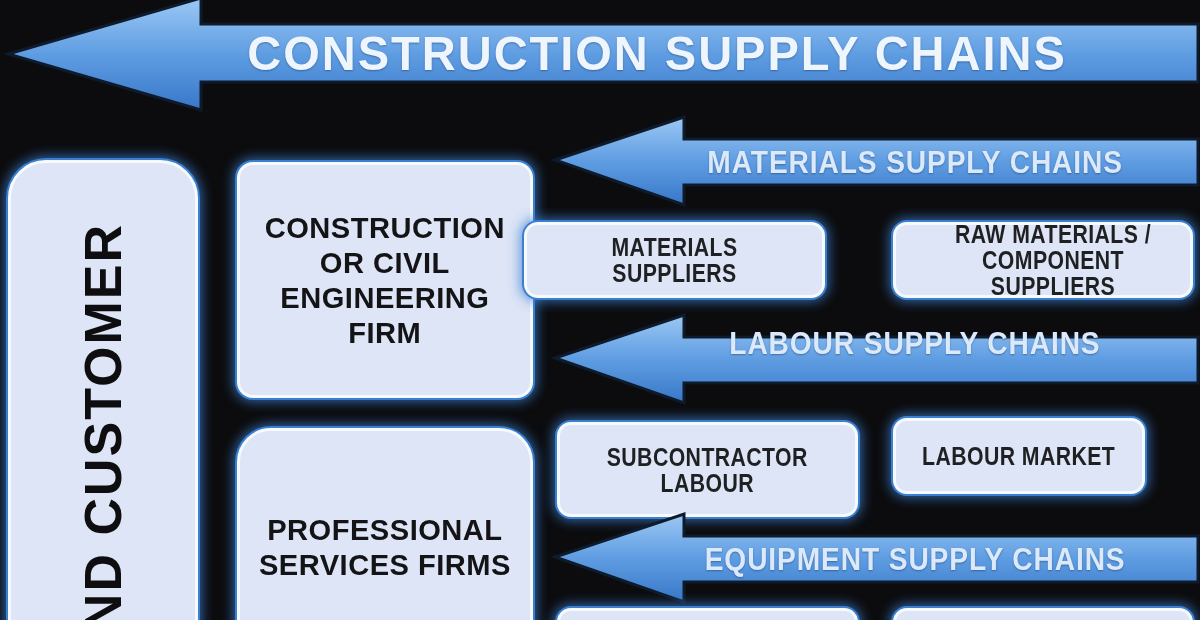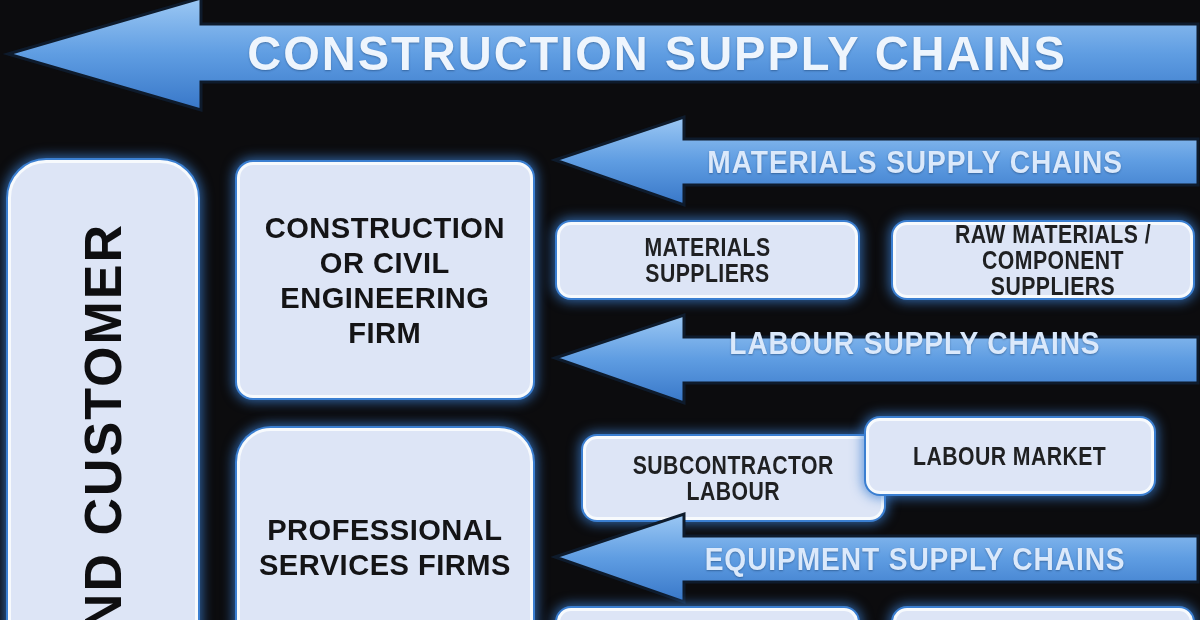--- a/index.html
+++ b/index.html
@@ -90,46 +90,46 @@
       <stop offset="0" stop-color="#9cc8f4"></stop>
       <stop offset="0.5" stop-color="#5f9de2"></stop>
       <stop offset="1" stop-color="#3877c8"></stop>
     </linearGradient>
   </defs>
   <polygon points="10,48 139,5 139,27 653,27 653,73 139,73 139,93" fill="url(#g-mat)" stroke="#0e1b2c" stroke-width="3"></polygon>
 </svg>
 <div class="abs arrow-label sub-label" style="top:139px;">
   <span class="label-inner">MATERIALS SUPPLY CHAINS</span>
 </div>
-<div class="abs panel sbox" style="left:557px; top:222px; width:301px; height:76px;">
+<div class="abs panel sbox" style="left:524px; top:222px; width:301px; height:76px;">
   <span class="sbox-text">MATERIALS SUPPLIERS</span>
 </div>
 <div class="abs panel sbox" style="left:893px; top:222px; width:300px; height:76px;padding-left:20px;">
   <span class="sbox-text">RAW MATERIALS /
 COMPONENT SUPPLIERS</span>
 </div>
 
 <svg class="abs" style="left:545px; top:310px;" width="655" height="98" viewBox="0 0 655 98">
   <defs>
     <linearGradient id="g-lab" x1="0" y1="0" x2="0" y2="1">
       <stop offset="0" stop-color="#9cc8f4"></stop>
       <stop offset="0.5" stop-color="#5f9de2"></stop>
       <stop offset="1" stop-color="#3877c8"></stop>
     </linearGradient>
   </defs>
   <polygon points="10,48 139,5 139,27 653,27 653,73 139,73 139,93" fill="url(#g-lab)" stroke="#0e1b2c" stroke-width="3"></polygon>
 </svg>
 <div class="abs arrow-label sub-label" style="top:320px;">
   <span class="label-inner">LABOUR SUPPLY CHAINS</span>
 </div>
-<div class="abs panel sbox" style="left:557px; top:436px; width:301px; height:84px;margin-left:26px;">
+<div class="abs panel sbox" style="left:557px; top:422px; width:301px; height:95px;">
   <span class="sbox-text">SUBCONTRACTOR
 LABOUR</span>
 </div>
-<div class="abs panel sbox" style="left:866px; top:418px; width:288px; height:76px;">
+<div class="abs panel sbox" style="left:893px; top:418px; width:252px; height:76px;">
   <span class="sbox-text">LABOUR MARKET</span>
 </div>
 
 <svg class="abs" style="left:545px; top:509px;" width="655" height="98" viewBox="0 0 655 98">
   <defs>
     <linearGradient id="g-eq" x1="0" y1="0" x2="0" y2="1">
       <stop offset="0" stop-color="#9cc8f4"></stop>
       <stop offset="0.5" stop-color="#5f9de2"></stop>
       <stop offset="1" stop-color="#3877c8"></stop>
     </linearGradient>

